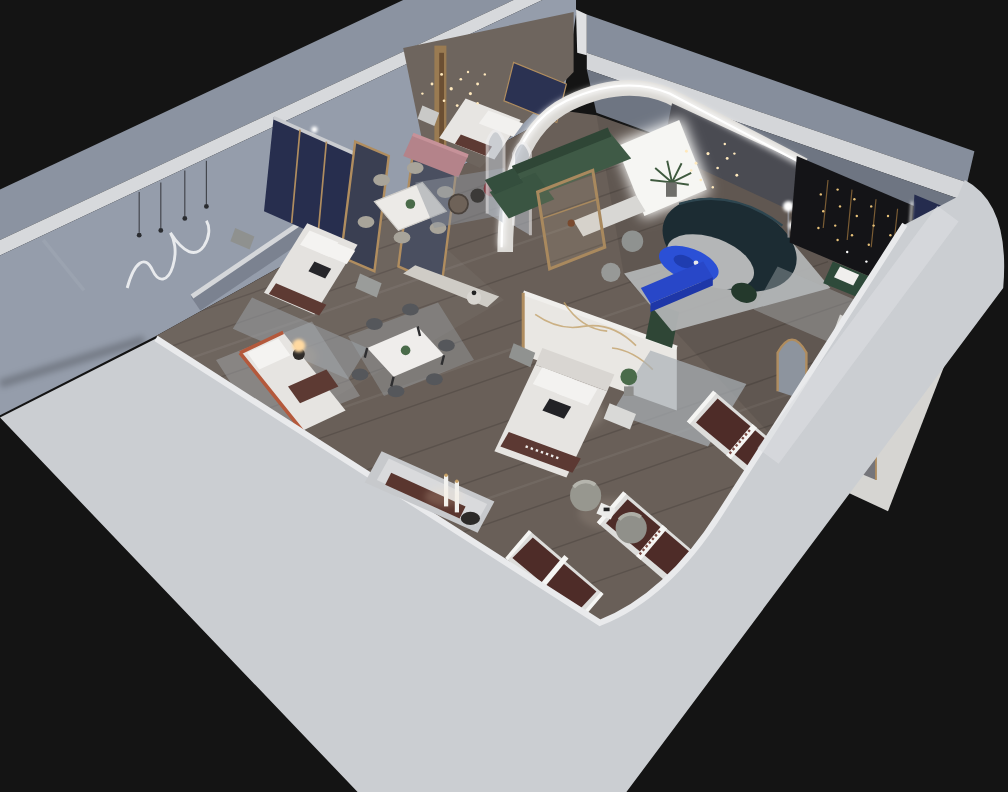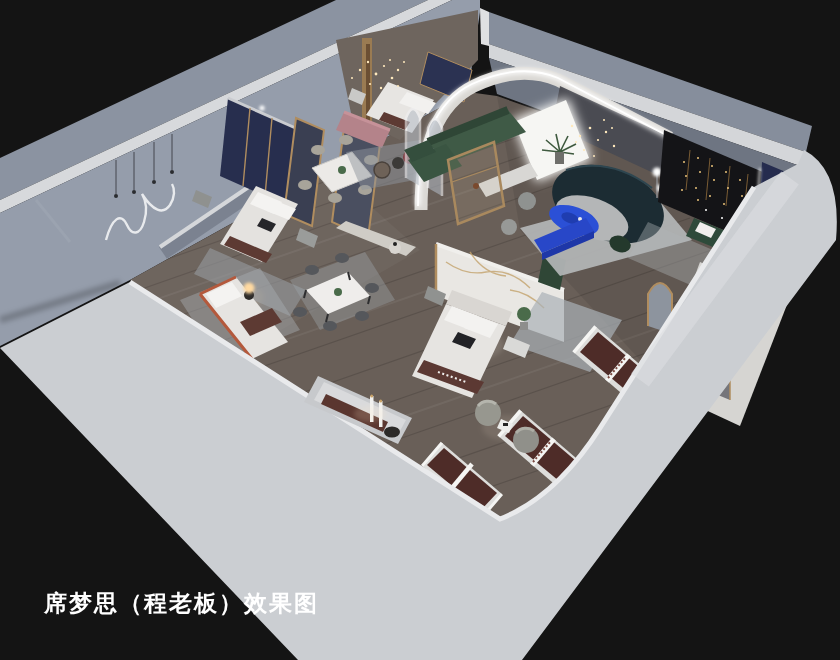--- a/index.html
+++ b/index.html
@@ -343,14 +343,13 @@
     <polygon points="326,394 388,422 383,432 321,404" fill="#5a362f"></polygon>
     <rect x="370" y="396" width="3.5" height="26" fill="#f2f2f0"></rect>
     <rect x="379" y="401" width="3.5" height="26" fill="#f2f2f0"></rect>
     <circle cx="371.7" cy="396" r="1.5" fill="#c8a268"></circle>
     <circle cx="380.7" cy="401" r="1.5" fill="#c8a268"></circle>
     <ellipse cx="392" cy="432" rx="8" ry="5.5" fill="#2c2a28"></ellipse>
     <ellipse cx="370" cy="414" rx="16" ry="8" fill="rgba(255,235,200,0.18)" filter="url(#blur4)"></ellipse>
   </g>
 </svg>
 
-<div class="caption">席梦思（程老板）效果图</div>
 </div>
 
 </body></html>

